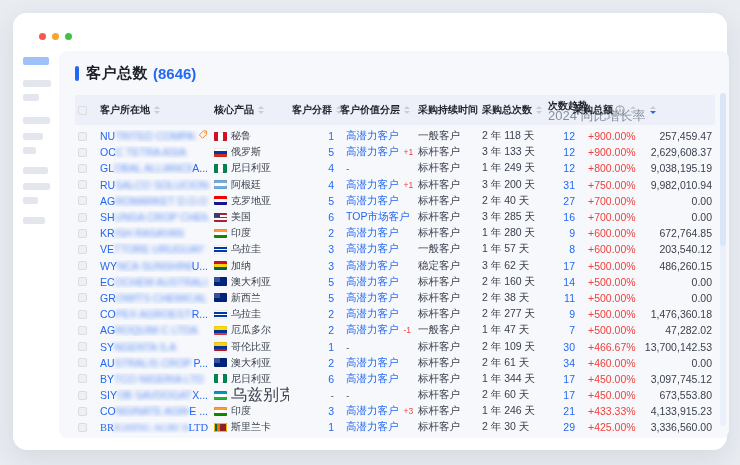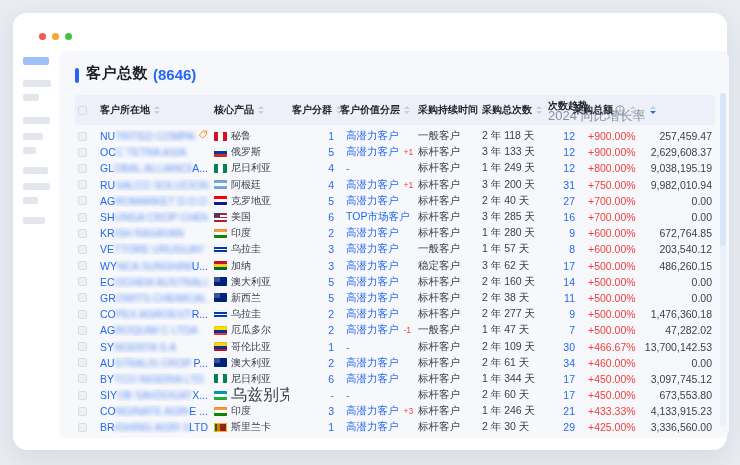--- a/index.html
+++ b/index.html
@@ -19,21 +19,21 @@
   .dot { width: 7px; height: 7px; border-radius: 50%; }
   .app { position: absolute; top: 24px; left: 0; right: 0; bottom: 0; display: flex; }
   .sidebar { width: 46px; padding: 20px 0 0 10px; flex: none; }
   .sbar { height: 7px; border-radius: 2px; background: #e3e6ec; }
   .sbar.active { background: #9ec1f8; height: 8px; }
   .main {
     flex: 1; margin: 14px 12px 12px 0;
     background: #f7f8fb; border-radius: 8px;
     padding: 11px 14px 12px 16px; position: relative;
   }
-  .main-head { display: flex; align-items: flex-end; margin: 2px 0 12px; }
+  .main-head { display: flex; align-items: center; margin: 2px 0 12px; }
   .accent { width: 4px; height: 15px; border-radius: 2px; margin-right: 7px; }
   .page-title { font-size: 15px; font-weight: bold; color: #1d2129; letter-spacing: .5px; }
   .page-count { font-size: 15px; font-weight: bold; margin-left: 5px; }
   .head-right { margin-left: auto; display: flex; align-items: center; }
   .search-box {
     width: 148px; height: 24px; background: #fff;
     border: 1px solid #e5e6eb; border-radius: 3px;
     display: flex; align-items: center; padding: 0 6px 0 8px;
   }
   .search-box input {
@@ -855,21 +855,21 @@
               </div>
               <div class="t-cell right">
                 <span>4,133,915.23</span>
               </div>
             </div>
             <div class="grid-row t-row">
               <div class="t-cell">
                 <span class="cb"></span>
               </div>
               <div class="t-cell">
-                <span class="name-link" style="color: rgb(36, 104, 242);">
+                <span class="name-link" style="color: rgb(36, 104, 242); font-family: Liberation Serif, serif;">
                   <span class="np">BR</span>
                   <span class="nh">IGHING AGRI SOLUTIONS PVT </span>
                   <span class="ns">LTD</span>
                 </span>
               </div>
               <div class="t-cell">
                 <span class="flag" style="background: linear-gradient(to right, rgb(0, 106, 78) 0%, rgb(0, 106, 78) 25%, rgb(235, 116, 0) 25%, rgb(235, 116, 0) 50%, rgb(141, 32, 41) 50%, rgb(141, 32, 41) 75%, rgb(141, 32, 41) 75%, rgb(141, 32, 41) 100%); box-shadow: rgb(255, 183, 0) 0px 0px 0px 1px inset;"></span>
                 <span style="font-size: 10px;">斯里兰卡</span>
               </div>
               <div class="t-cell right">

